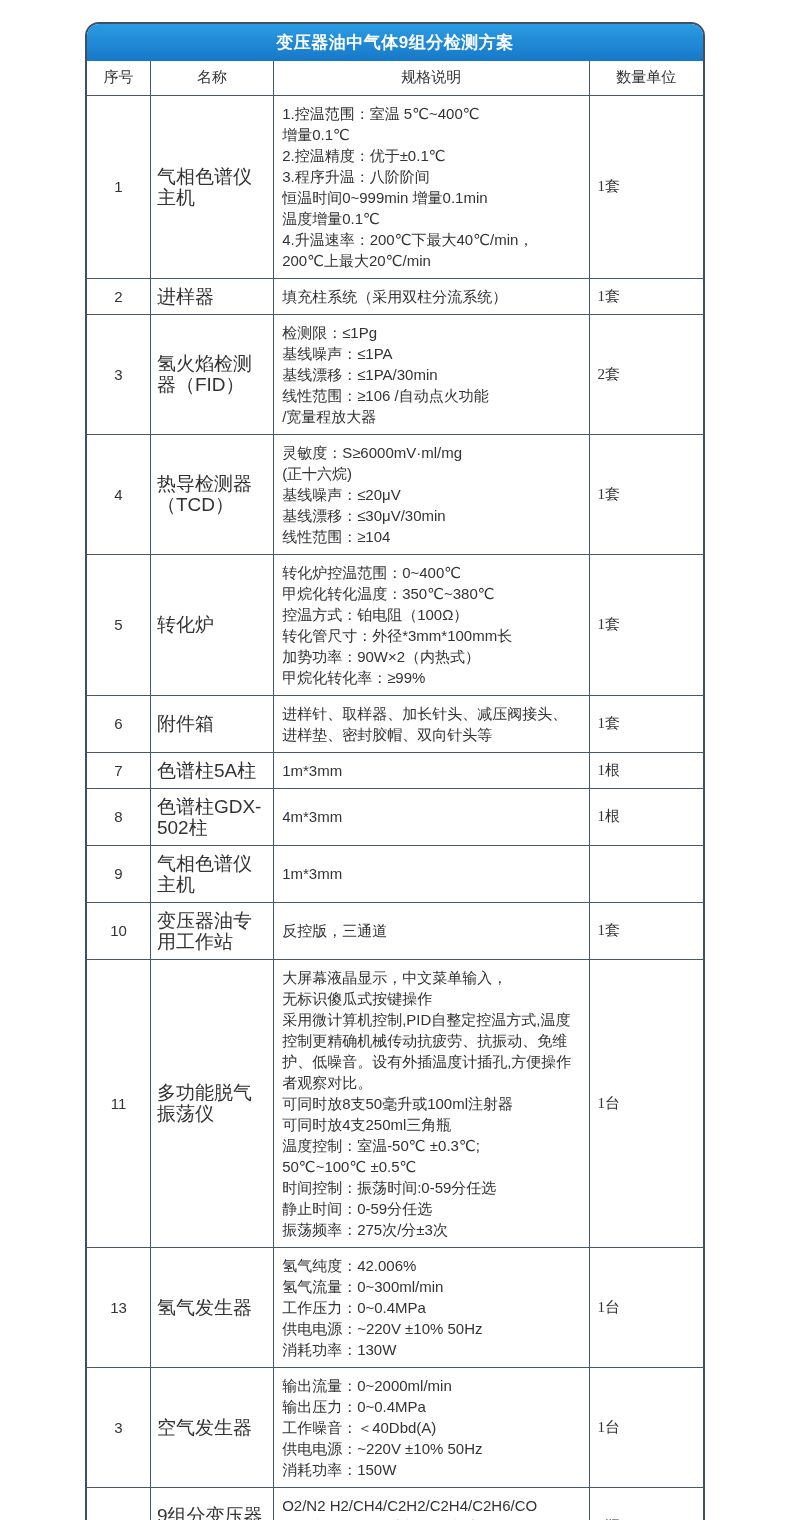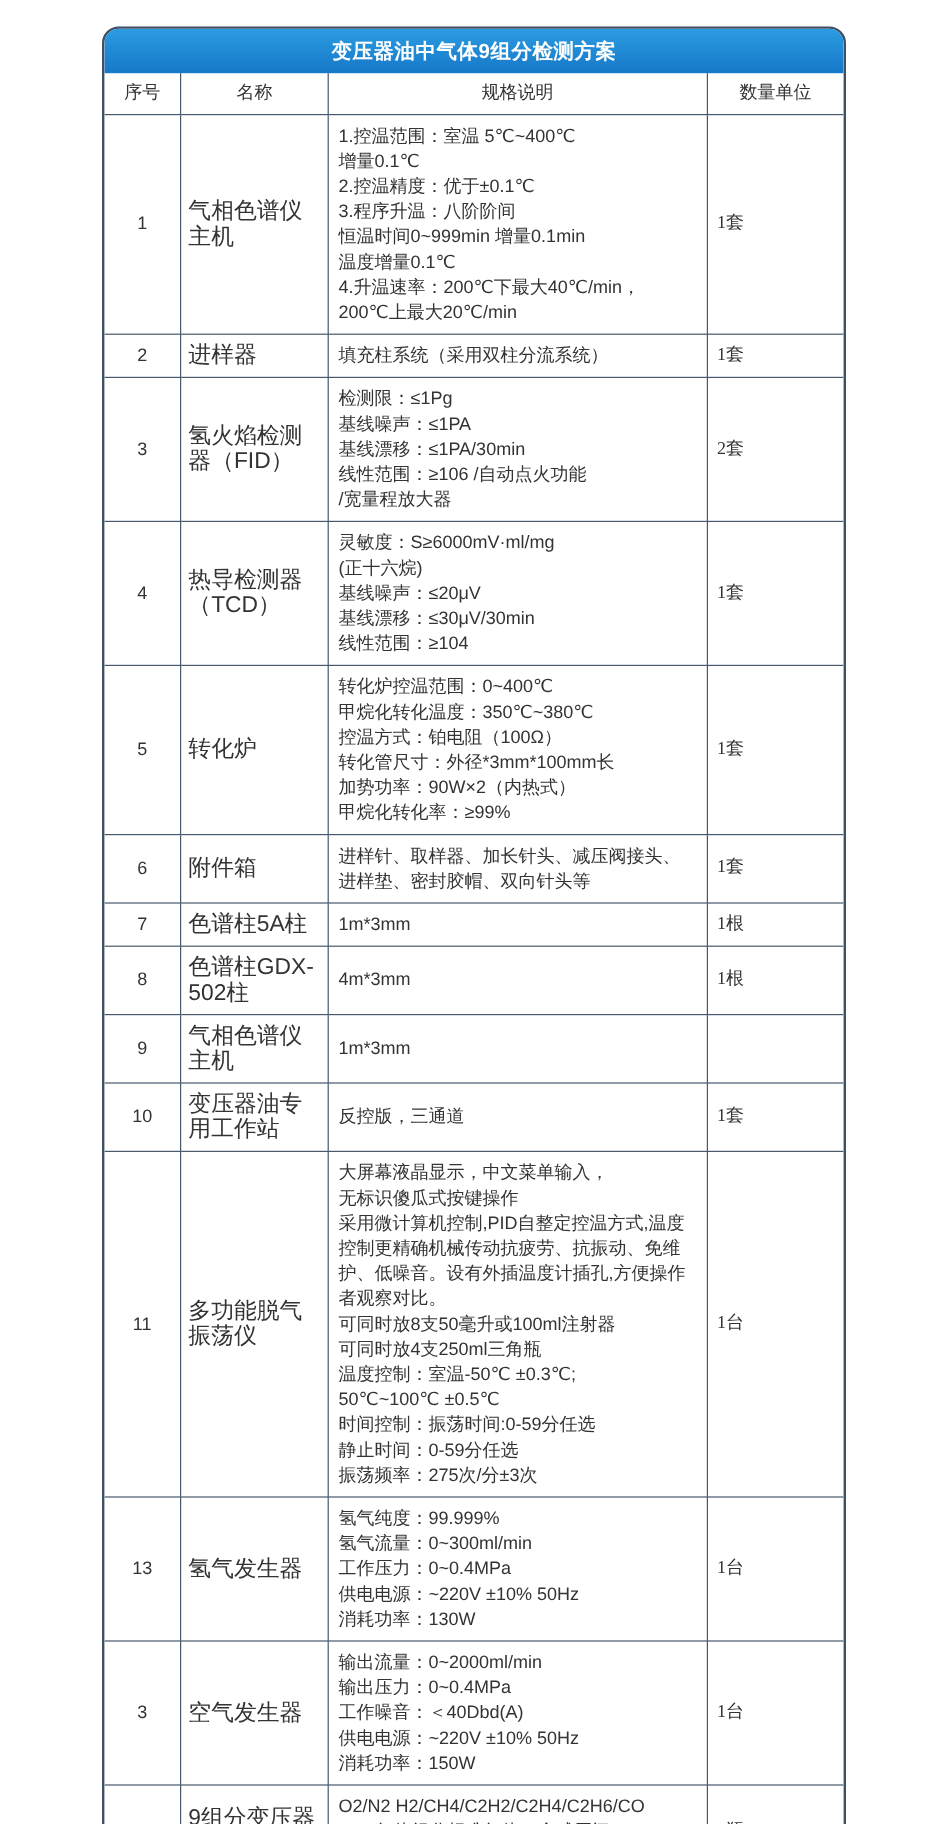--- a/index.html
+++ b/index.html
@@ -179,21 +179,21 @@
 温度控制：室温-50℃ ±0.3℃;
 50℃~100℃ ±0.5℃
 时间控制：振荡时间:0-59分任选
 静止时间：0-59分任选
 振荡频率：275次/分±3次</td>
           <td class="c-qty">1台</td>
         </tr>
         <tr>
           <td class="c-no">13</td>
           <td class="c-name">氢气发生器</td>
-          <td class="c-spec">氢气纯度：99.999%
+          <td class="c-spec">氢气纯度：42.006%
 氢气流量：0~300ml/min
 工作压力：0~0.4MPa
 供电电源：~220V ±10% 50Hz
 消耗功率：130W</td>
           <td class="c-qty">1台</td>
         </tr>
         <tr>
           <td class="c-no">3</td>
           <td class="c-name">空气发生器</td>
           <td class="c-spec">输出流量：0~2000ml/min

